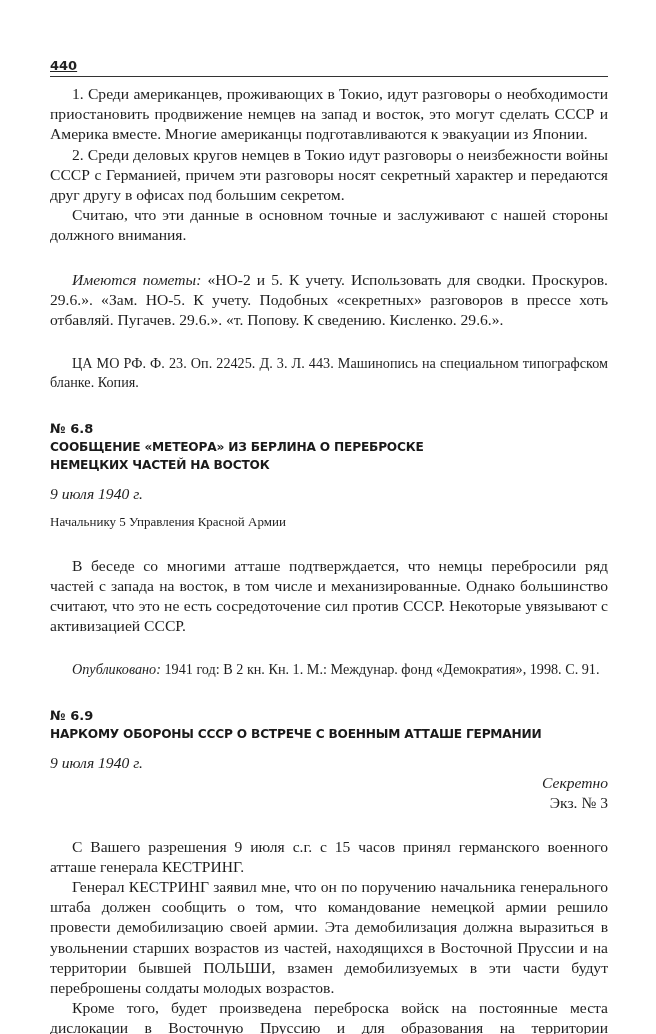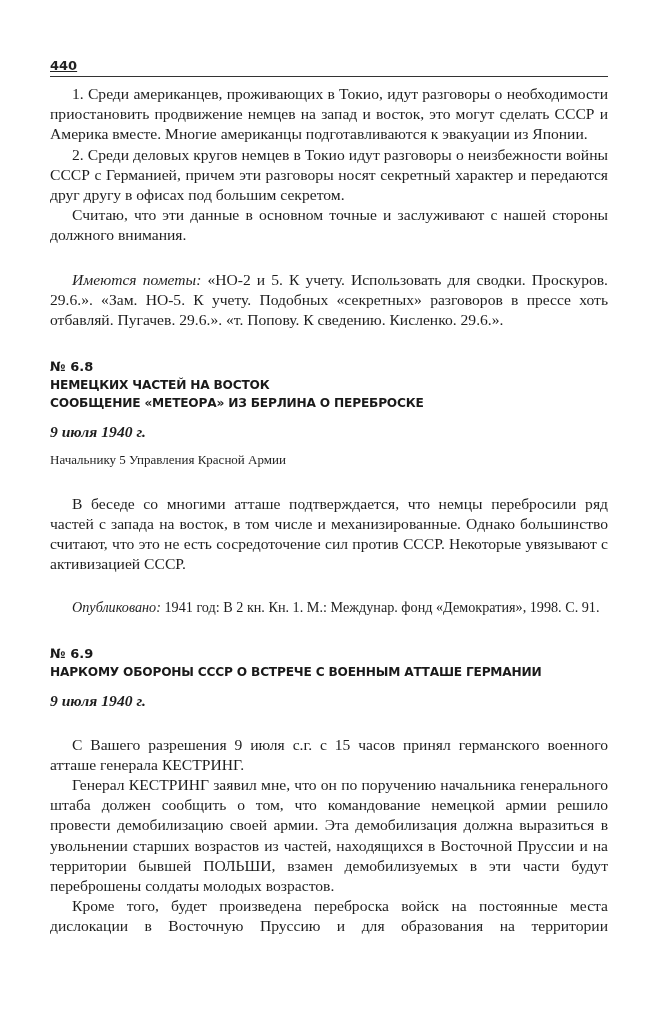--- a/index.html
+++ b/index.html
@@ -12,21 +12,21 @@
   .running-head {
     display: flex; align-items: baseline; font-family: "DejaVu Sans", "Liberation Sans", sans-serif;
     font-size: 11.2px; letter-spacing: -0.2px; padding-bottom: 3px;
     border-bottom: 1px solid #333; color: #222;
   }
   .running-head .pnum { font-size: 13px; font-weight: bold; width: 58px; letter-spacing: 0; text-decoration: underline; }
   .body-text { font-size: 15.6px; line-height: 20.2px; text-align: justify; }
   p { margin: 0; }
   .indent { text-indent: 22px; }
   .para-first { margin-top: 7px; }
-  .gap-sm { margin-top: 9px; font-weight: bold; }
+  .gap-sm { margin-top: 9px; }
   .gap-md { margin-top: 24px; }
   .note { font-size: 15.6px; line-height: 20.2px; text-align: justify; text-indent: 22px; }
   .note i { font-style: italic; }
   .archival { font-size: 14.2px; line-height: 19px; text-align: justify; text-indent: 22px; }
   .doc-heading { font-family: "DejaVu Sans", "Liberation Sans", sans-serif; font-weight: bold; color: #1a1a1a; }
   .doc-number { font-size: 13px; line-height: 18px; }
   .doc-title { font-size: 12.2px; line-height: 18.2px; letter-spacing: -0.2px; }
   .date-line { font-style: italic; font-size: 15.6px; line-height: 20px; }
   .addressee { font-size: 13px; line-height: 20px; }
   .published { font-size: 14.2px; line-height: 19px; text-align: justify; text-indent: 22px; }
@@ -44,41 +44,46 @@
   </div>
 
   <div class="body-text">
     <p class="indent para-first">1. Среди американцев, проживающих в Токио, идут разговоры о необходимости приостановить продвижение немцев на запад и восток, это могут сделать СССР и Америка вместе. Многие американцы подготавливаются к эвакуации из Японии.</p>
     <p class="indent">2. Среди деловых кругов немцев в Токио идут разговоры о неизбежности войны СССР с Германией, причем эти разговоры носят секретный характер и передаются друг другу в офисах под большим секретом.</p>
     <p class="indent">Считаю, что эти данные в основном точные и заслуживают с нашей стороны должного внимания.</p>
   </div>
 
   <p class="note gap-md"><i>Имеются пометы:</i><span> «НО-2 и 5. К учету. Использовать для сводки. Проскуров. 29.6.». «Зам. НО-5. К учету. Подобных «секретных» разговоров в прессе хоть отбавляй. Пугачев. 29.6.». «т. Попову. К сведению. Кисленко. 29.6.».</span></p>
 
+  <p class="archival gap-md">ЦА МО РФ. Ф. 23. Оп. 22425. Д. 3. Л. 443. Машинопись на специальном типографском бланке. Копия.</p>
 
   <div class="doc-heading" style="margin-top:28px;">
     <div class="doc-number">№ 6.8</div>
+    <div class="doc-title">СООБЩЕНИЕ «МЕТЕОРА» ИЗ БЕРЛИНА О ПЕРЕБРОСКЕ</div>
     <div class="doc-title">НЕМЕЦКИХ ЧАСТЕЙ НА ВОСТОК</div>
-    <div class="doc-title">СООБЩЕНИЕ «МЕТЕОРА» ИЗ БЕРЛИНА О ПЕРЕБРОСКЕ</div>
   </div>
 
   <div class="date-line gap-sm">9 июля 1940 г.</div>
   <div class="addressee" style="margin-top:8px;">Начальнику 5 Управления Красной Армии</div>
 
   <p class="body-text indent gap-md">В беседе со многими атташе подтверждается, что немцы перебросили ряд частей с запада на восток, в том числе и механизированные. Однако большинство считают, что это не есть сосредоточение сил против СССР. Некоторые увязывают с активизацией СССР.</p>
 
   <p class="published gap-md"><i>Опубликовано:</i><span> 1941 год: В 2 кн. Кн. 1. М.: Междунар. фонд «Демократия», 1998. С. 91.</span></p>
 
   <div class="doc-heading" style="margin-top:28px;">
     <div class="doc-number">№ 6.9</div>
     <div class="doc-title">НАРКОМУ ОБОРОНЫ СССР О ВСТРЕЧЕ С ВОЕННЫМ АТТАШЕ ГЕРМАНИИ</div>
   </div>
 
   <div class="date-line gap-sm">9 июля 1940 г.</div>
 
+  <div class="secret-block">
+    <div class="sec">Секретно</div>
+    <div>Экз. № 3</div>
+  </div>
 
 
   <div class="body-text gap-md">
     <p class="indent">С Вашего разрешения 9 июля с.г. с 15 часов принял германского военного атташе генерала КЕСТРИНГ.</p>
     <p class="indent">Генерал КЕСТРИНГ заявил мне, что он по поручению начальника генерального штаба должен сообщить о том, что командование немецкой армии решило провести демобилизацию своей армии. Эта демобилизация должна выразиться в увольнении старших возрастов из частей, находящихся в Восточной Пруссии и на территории бывшей ПОЛЬШИ, взамен демобилизуемых в эти части будут переброшены солдаты молодых возрастов.</p>
     <p class="indent" style="text-align-last: justify;">Кроме того, будет произведена переброска войск на постоянные места дислокации в Восточную Пруссию и для образования на территории</p>
   </div>
 
 </div>
 

